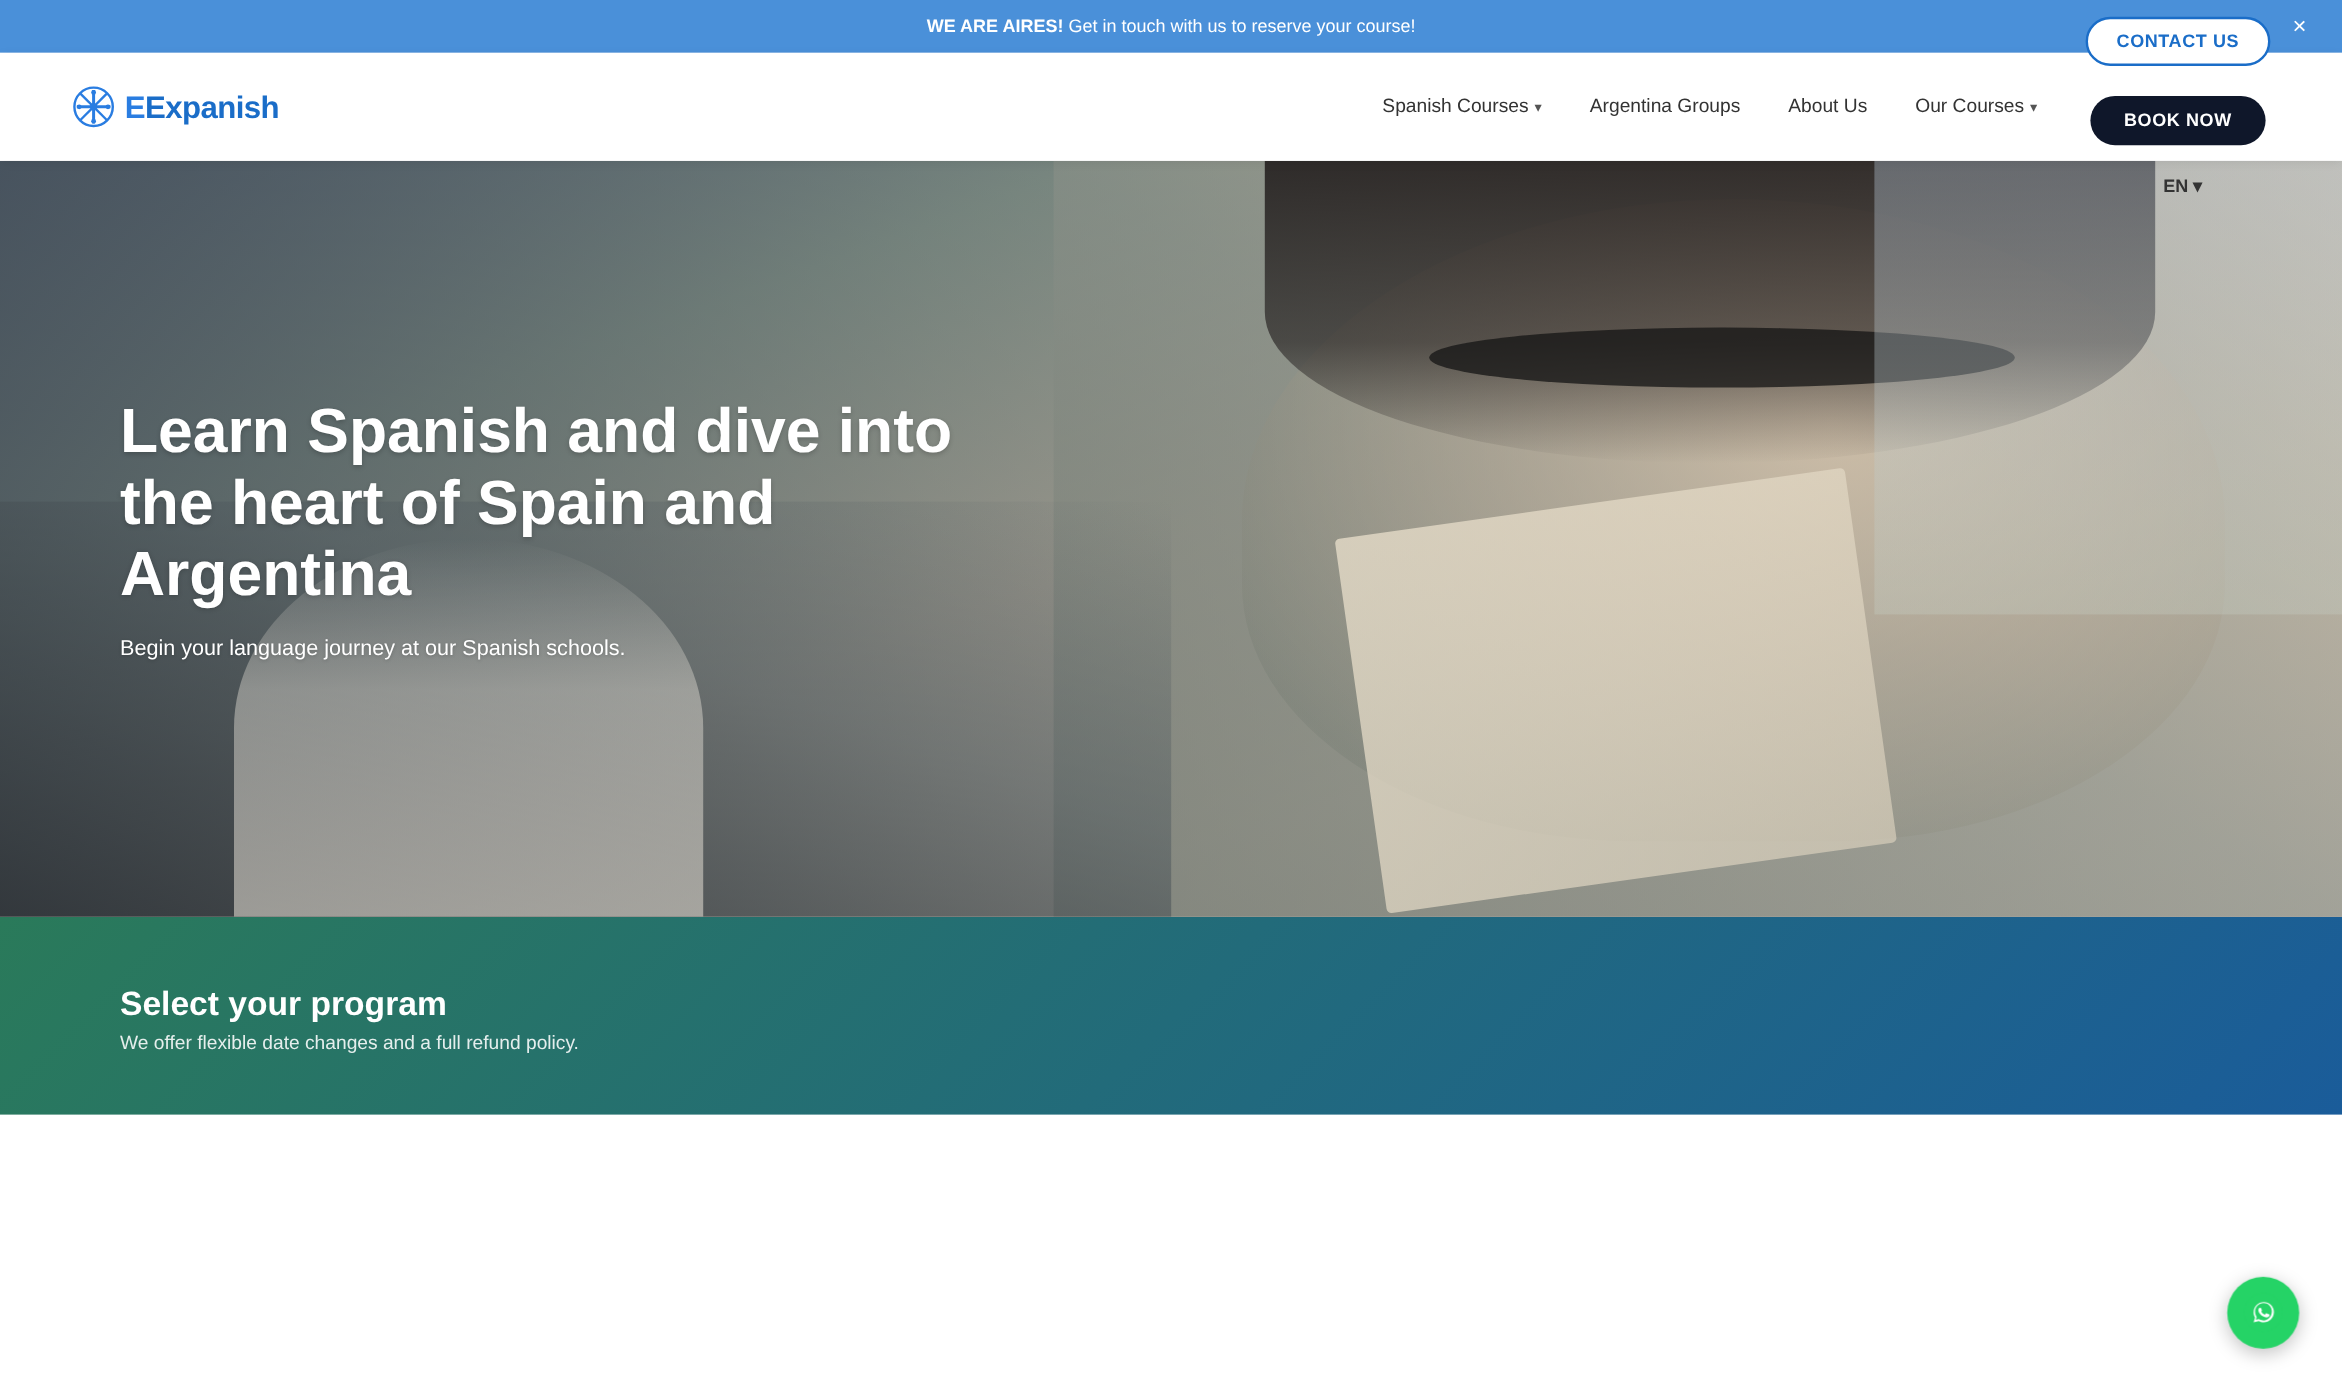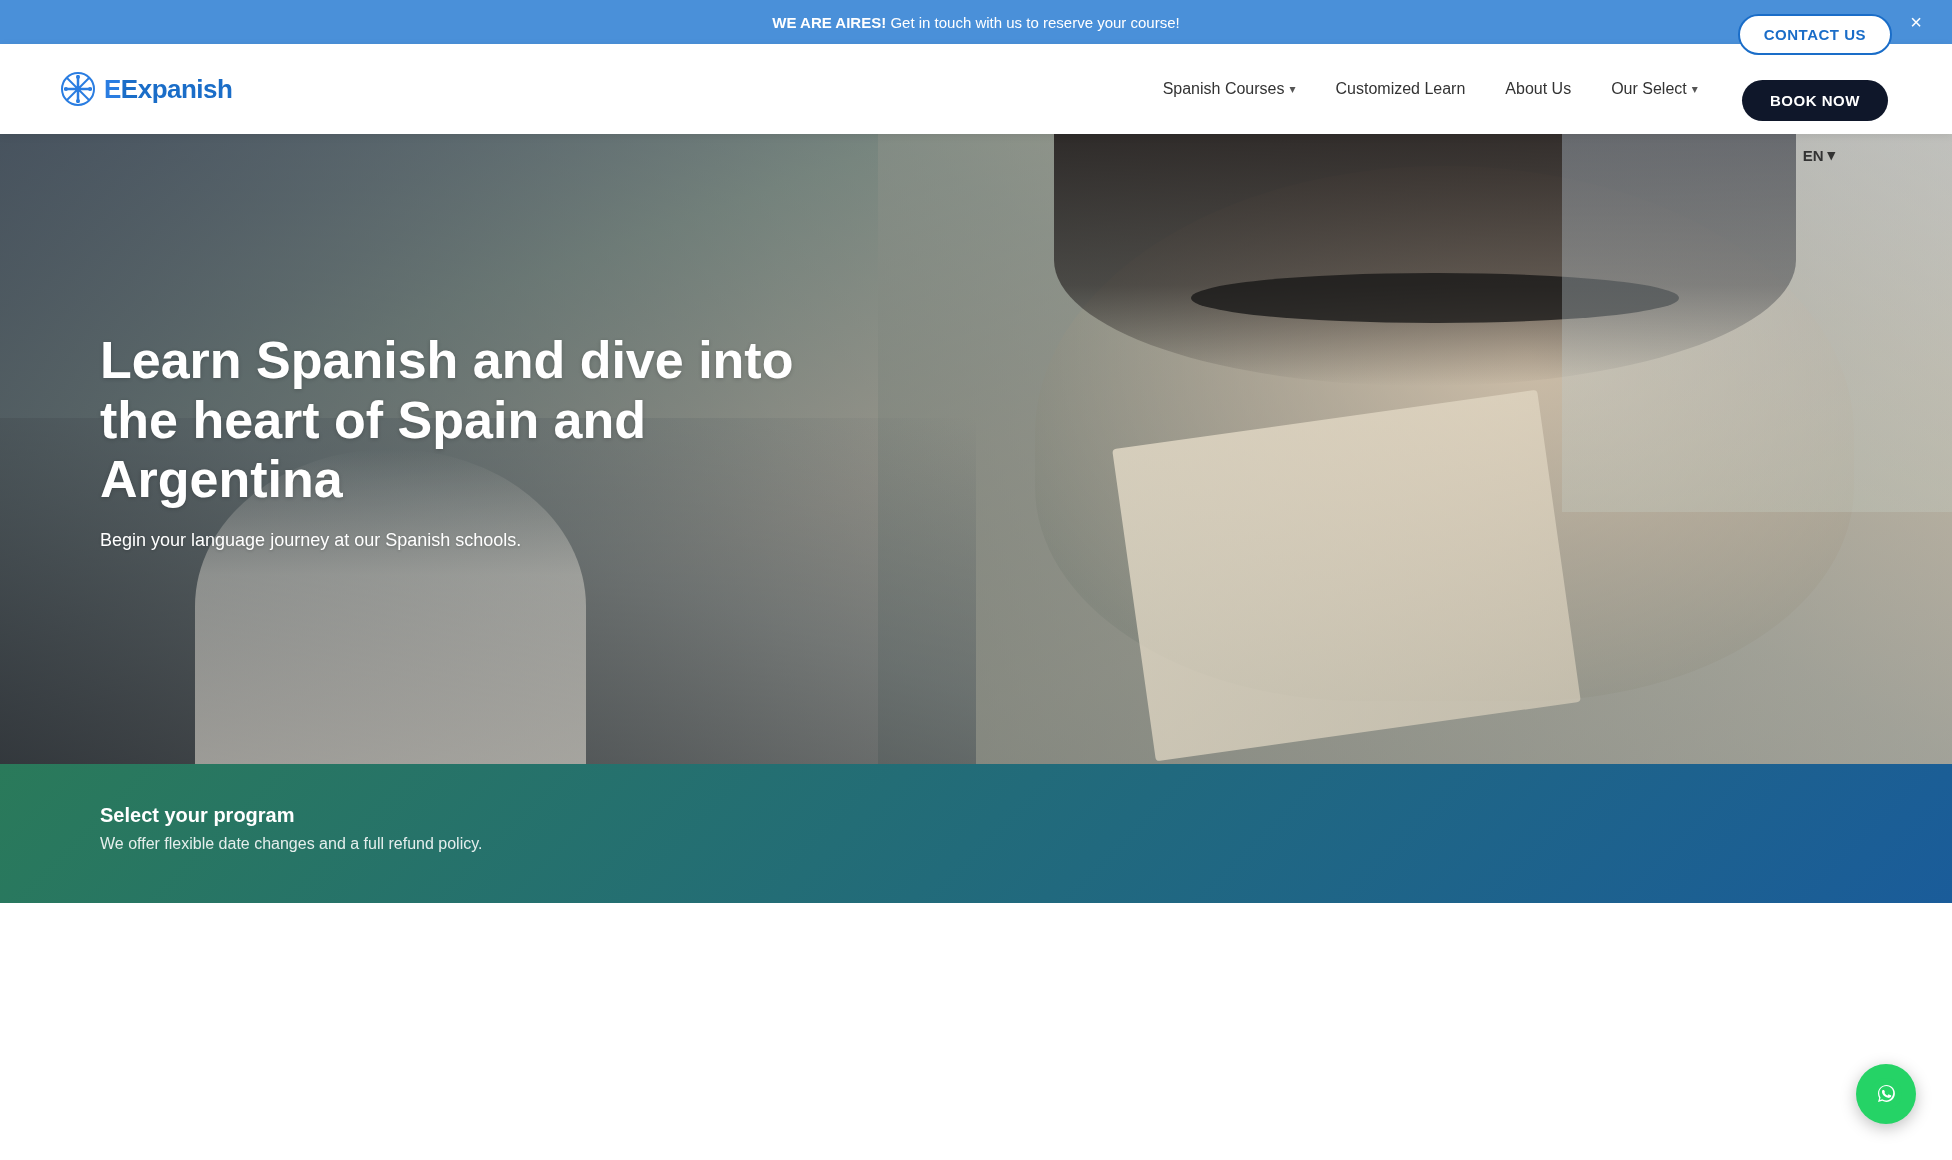--- a/index.html
+++ b/index.html
@@ -200,23 +200,24 @@
     .bottom-section {
       background: linear-gradient(135deg, #2a7a5a 0%, #1a5c9a 100%);
       padding: 40px 100px 50px;
       min-height: 120px;
       display: flex;
       flex-direction: column;
       justify-content: center;
     }
     .bottom-section h2 {
       color: white;
-      font-size: 20px;
+      font-size: 28px;
       font-weight: 800;
       margin-bottom: 8px;
+      margin-top: 17px;
     }
     .bottom-section p {
       color: rgba(255,255,255,0.88);
       font-size: 16px;
     }
 
     
     .whatsapp-fab {
       position: fixed;
       bottom: 36px;
@@ -266,31 +267,31 @@
 
   <ul class="nav-links">
     <li>
       <a href="#">
         <span>Spanish Courses</span>
         <span class="chevron">▾</span>
       </a>
     </li>
     <li>
       <a href="#">
-        <span>Customized Learn</span>
+        <span>Argentina Groups</span>
       </a>
     </li>
     <li>
       <a href="#">
         <span>About Us</span>
       </a>
     </li>
     <li>
       <a href="#">
-        <span>Our Select</span>
+        <span>Our Courses</span>
         <span class="chevron">▾</span>
       </a>
     </li>
   </ul>
 
   <div class="nav-actions">
     <button class="btn-contact">CONTACT US</button>
     <button class="btn-book">BOOK NOW</button>
     <div class="lang-selector">
       <span>EN</span>

